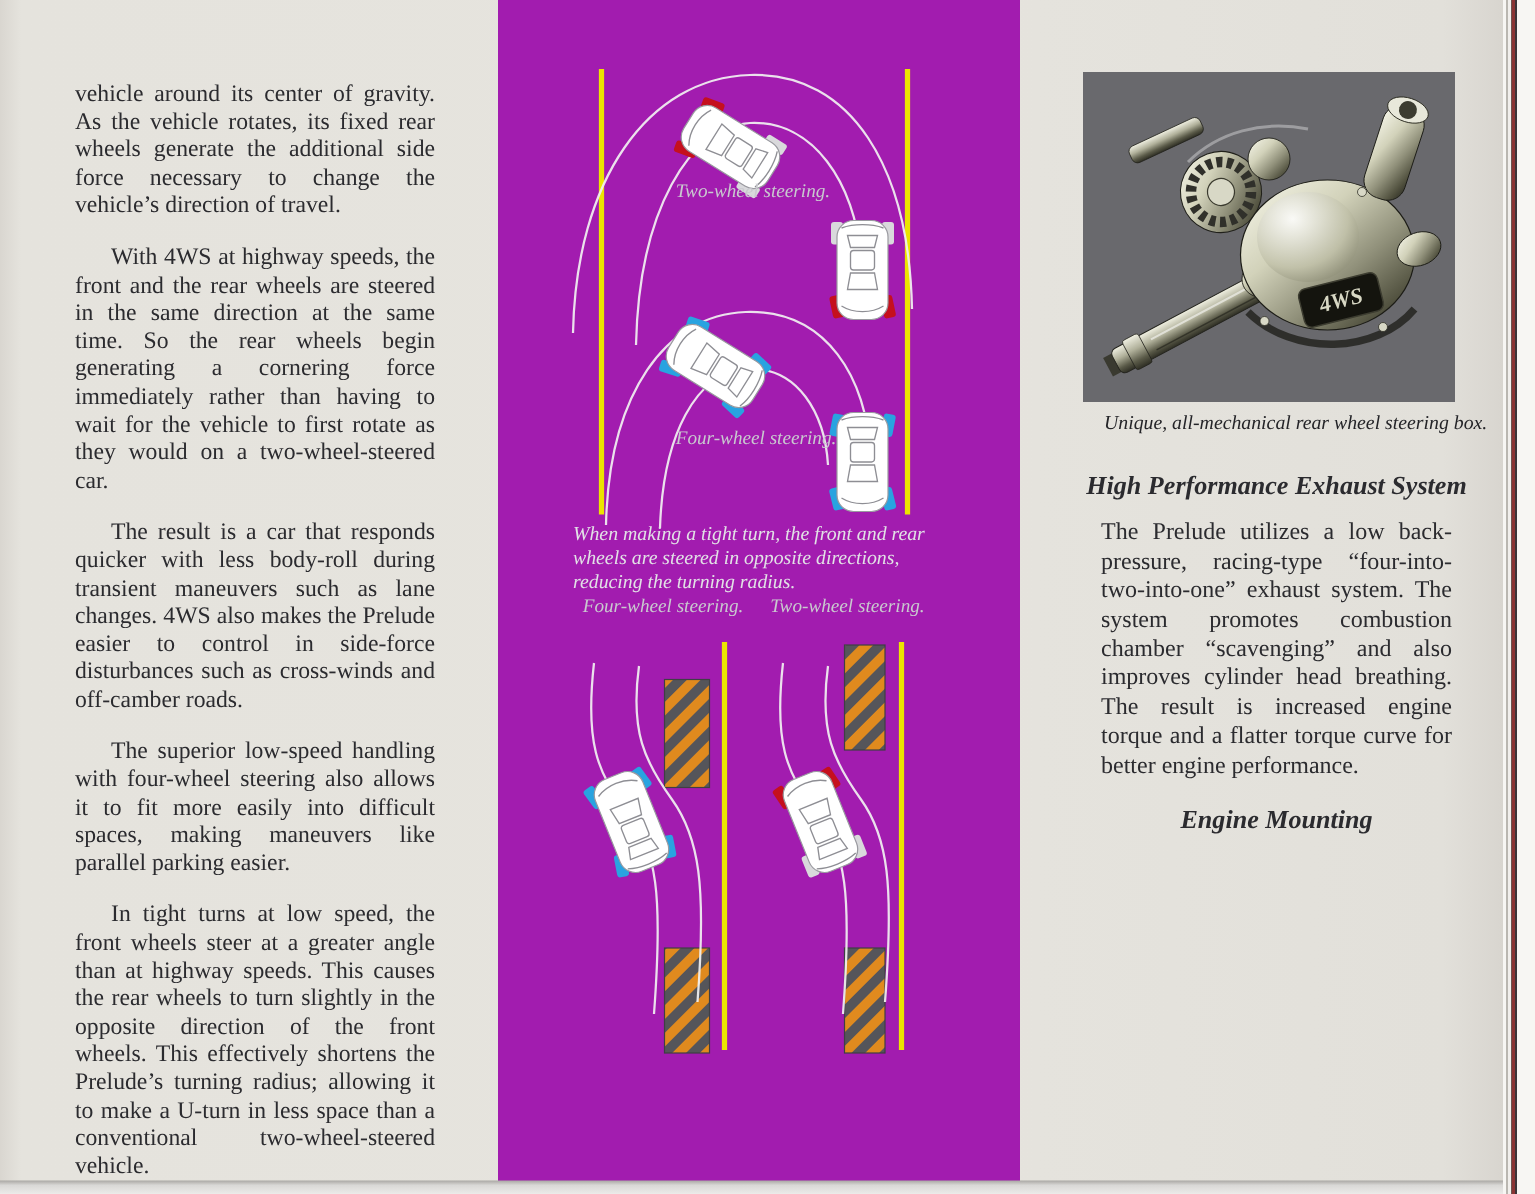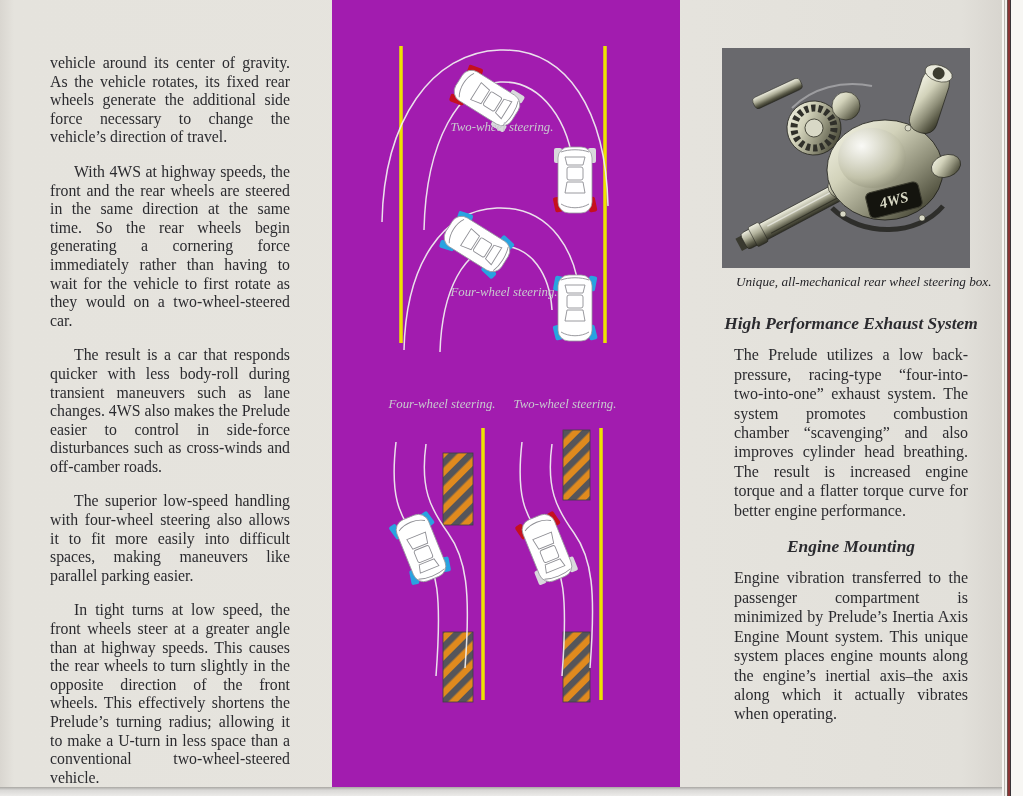--- a/index.html
+++ b/index.html
@@ -117,20 +117,21 @@
       <g fill="none" stroke="#f2f2f2" stroke-width="1.5" opacity="0.92">
         <path d="M 190,442 C 184,495 192,515 212,541 C 232,567 236,596 230,676"></path>
         <path d="M 220,444 C 214,488 224,508 242,533 C 260,558 264,590 258,668"></path>
       </g>
       <use href="#carBlue" transform="translate(89,548) rotate(-22)"></use>
       <use href="#carRed" transform="translate(215,548) rotate(-22)"></use>
     </svg>
 
     <div class="dlabel" style="left:90px;top:120px;width:160px;">Two-wheel steering.</div>
     <div class="dlabel" style="left:92px;top:285px;width:160px;">Four-wheel steering.</div>
+    <div class="dcap" style="left:50px;top:348px;width:256px;">When making a tight turn, the front and rear wheels are steered in opposite directions, reducing the turning radius.</div>
     <div class="dlabel" style="left:45px;top:397px;width:130px;">Four-wheel steering.</div>
     <div class="dlabel" style="left:168px;top:397px;width:130px;">Two-wheel steering.</div>
   </div>
 
   <div class="photo">
     <svg width="248" height="220" viewBox="0 0 248 220">
       <defs>
         <linearGradient id="gMetal" x1="0" y1="0" x2="1" y2="1">
           <stop offset="0" stop-color="#f8f8ec"></stop>
             <stop offset="0.35" stop-color="#d2d2ba"></stop>
@@ -188,20 +189,19 @@
         </g>
       </g>
     </svg>
   </div>
   <div class="photo-cap">Unique, all-mechanical rear wheel steering box.</div>
 
   <div class="right-col">
     <h3>High Performance Exhaust System</h3>
     <p>The Prelude utilizes a low back-pressure, racing-type “four-into-two-into-one” exhaust system. The system promotes combustion chamber “scavenging” and also improves cylinder head breathing. The result is increased engine torque and a flatter torque curve for better engine performance.</p>
     <h3 class="sec2">Engine Mounting</h3>
-    <p>Engine vibration transferred to the passenger compartment is minimized by Prelude’s Inertia Axis Engine Mount system. This unique system places engine mounts along the engine’s inertial axis–the axis along which it actually vibrates when operating.</p>
   </div>
 
   <div class="edge-bottom"></div>
   <div class="edge-right">
     <div class="lines"></div>
   </div>
 </div>
 
 </body></html>

